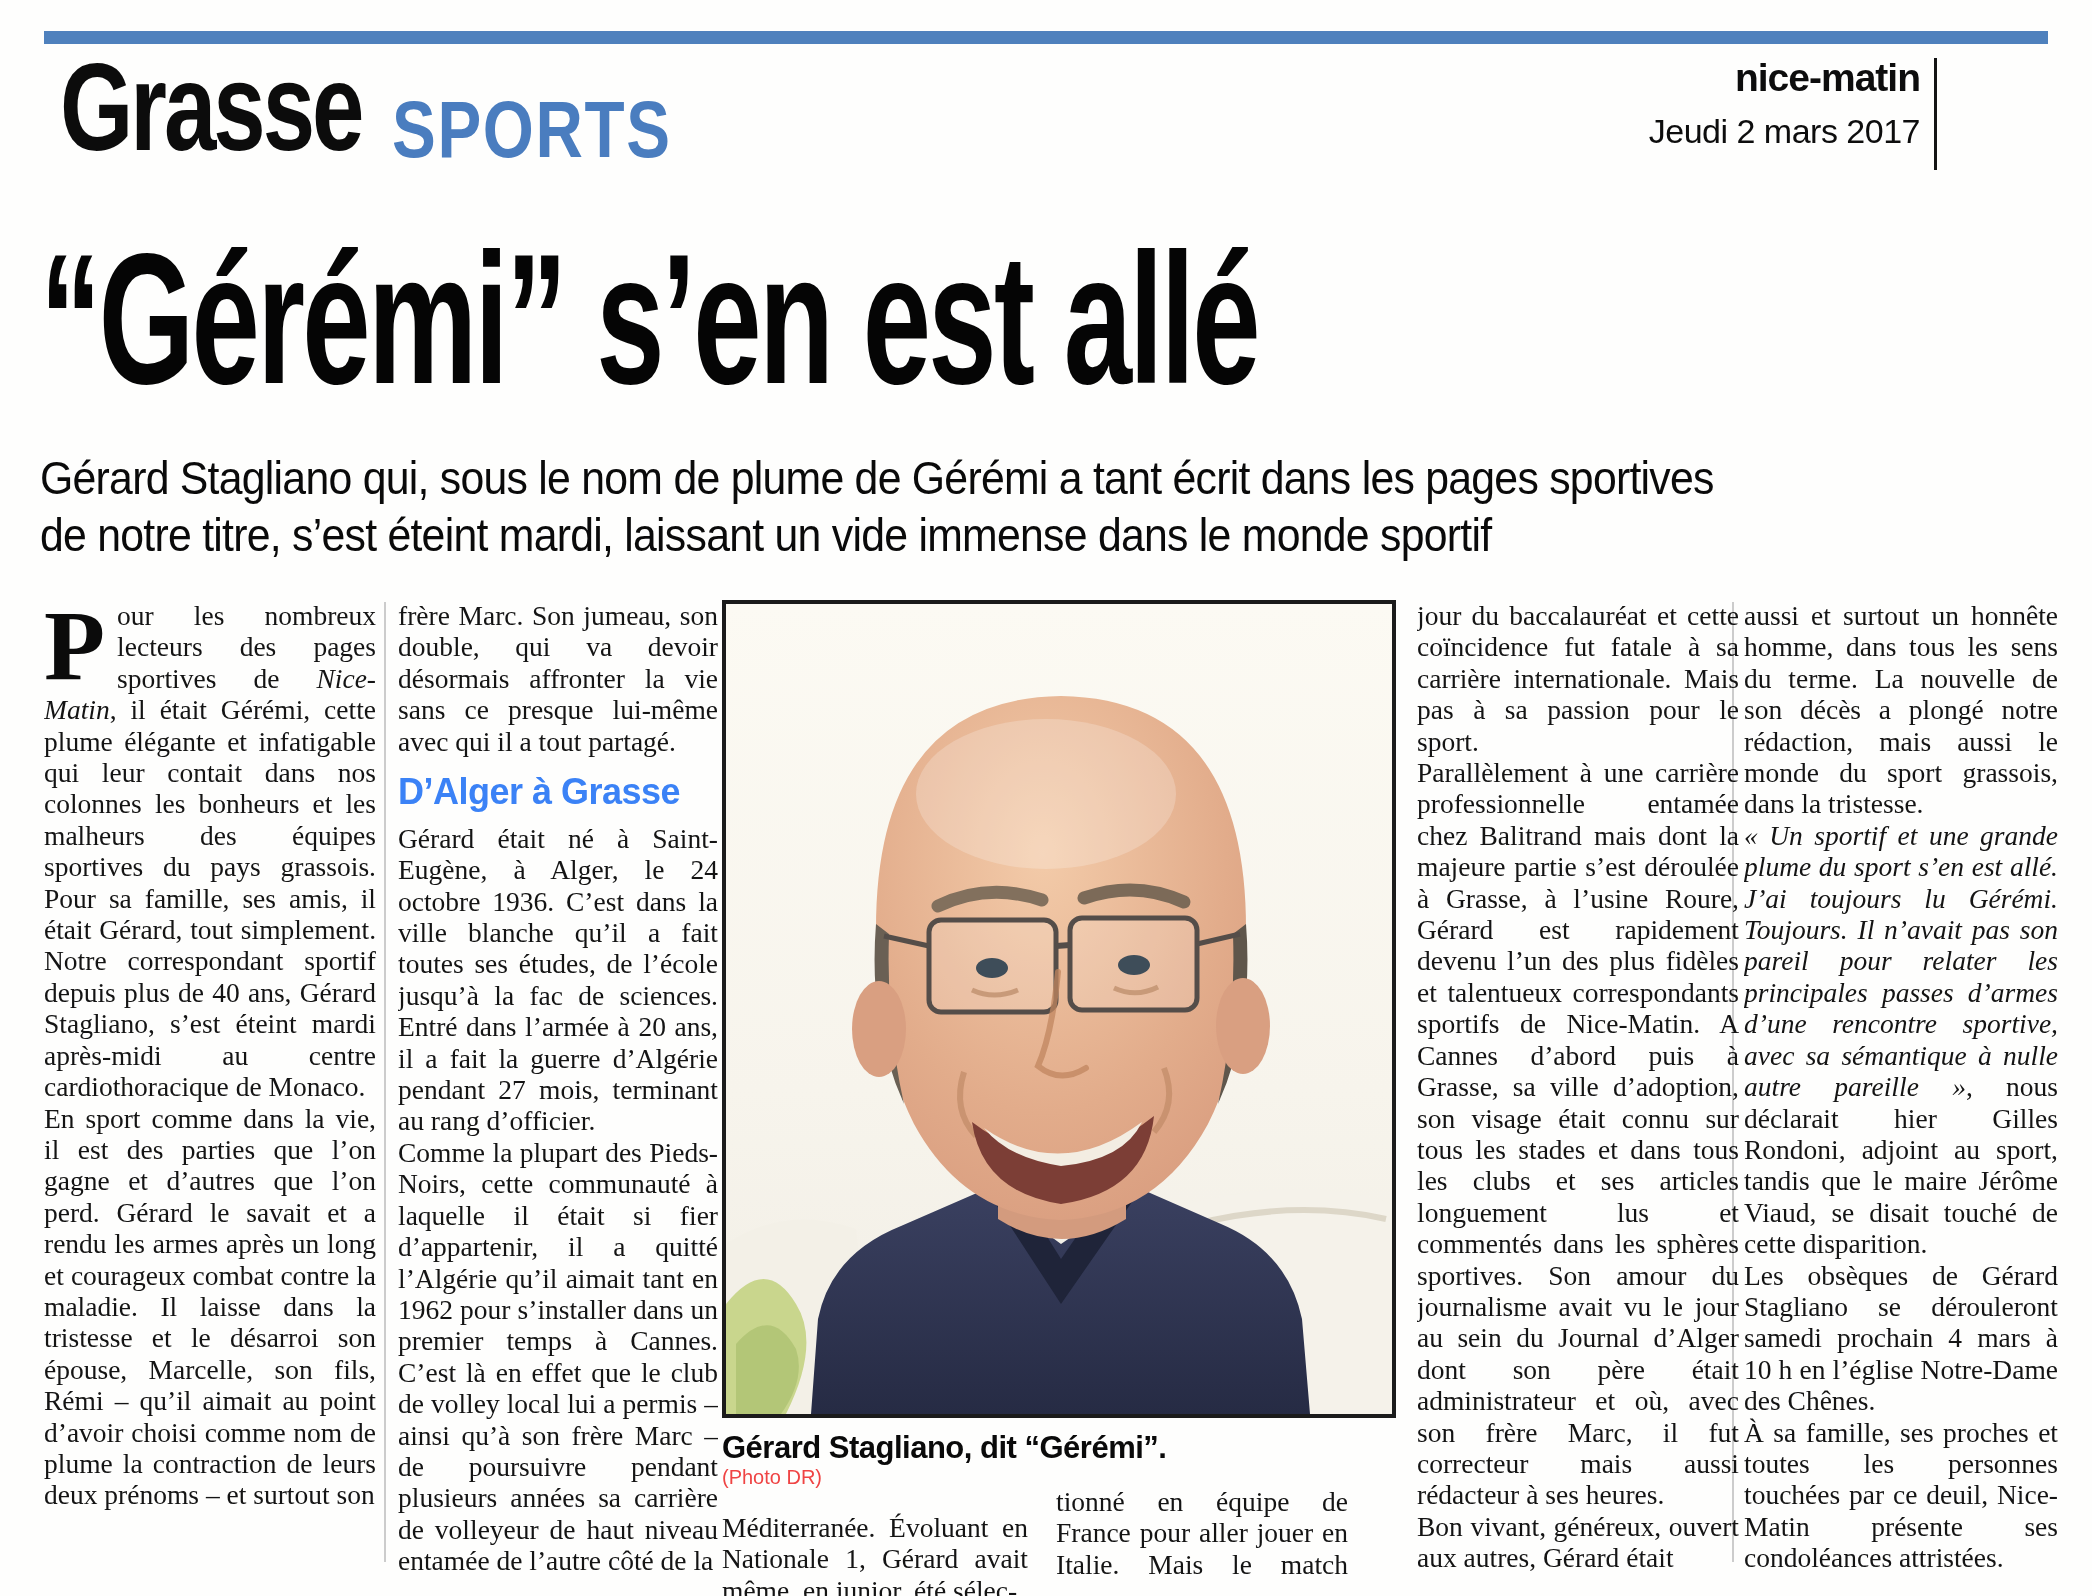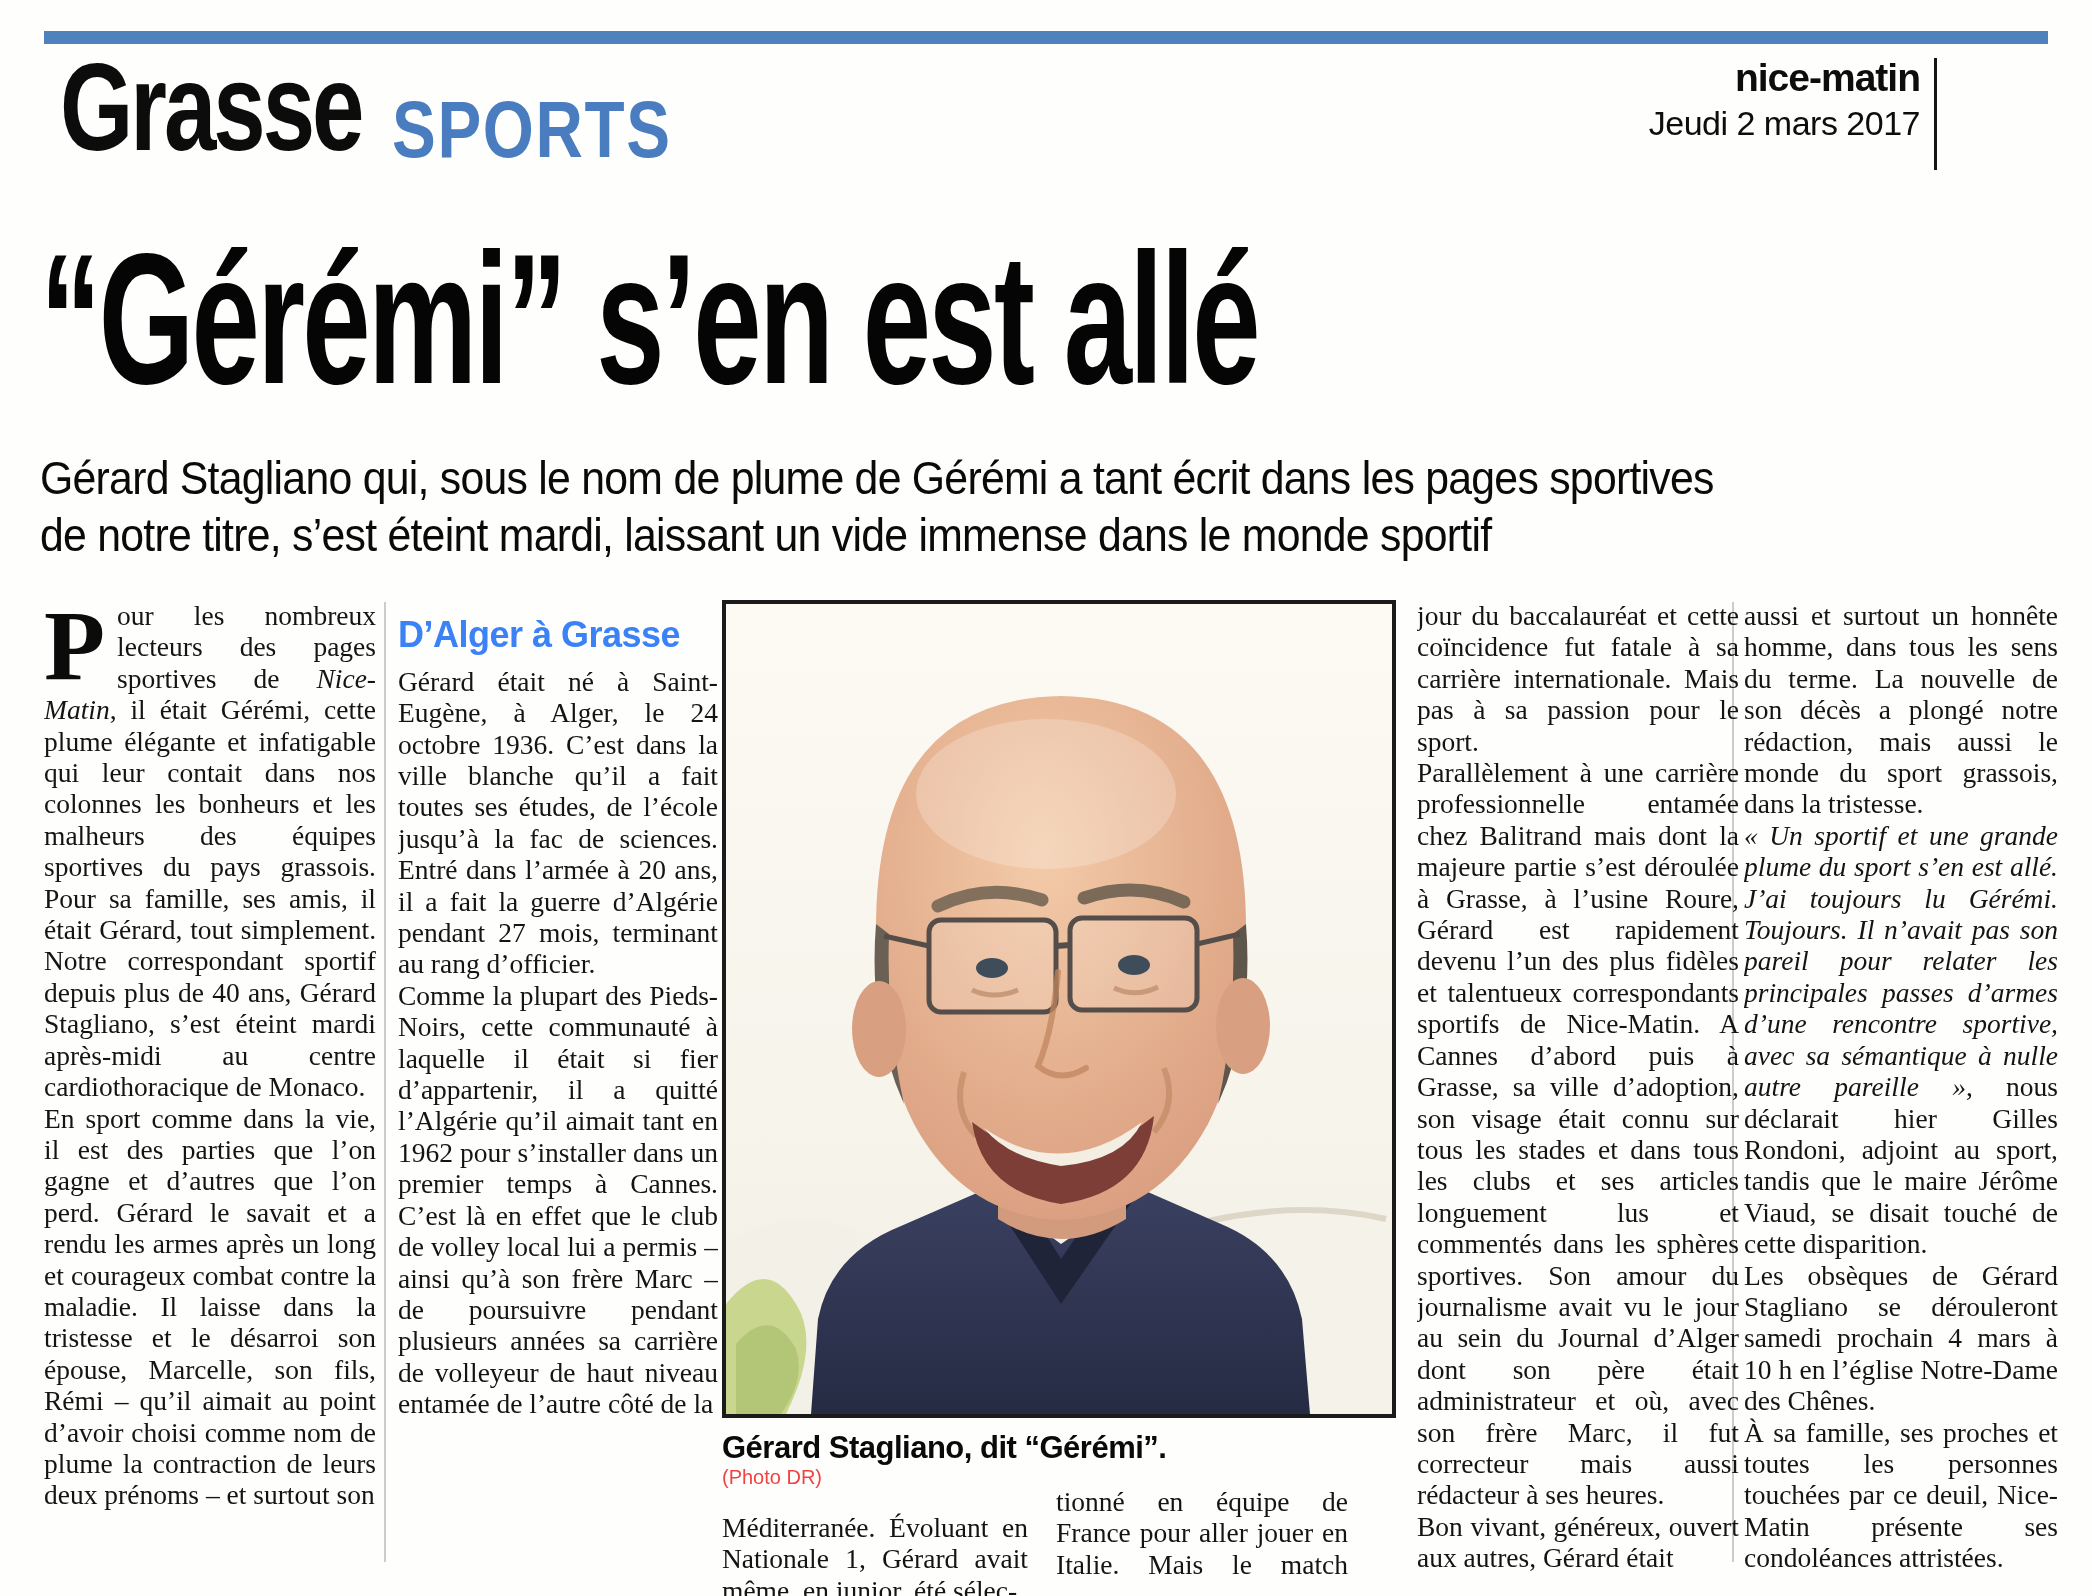--- a/index.html
+++ b/index.html
@@ -12,21 +12,21 @@
   .topbar{position:absolute;left:44px;top:31px;width:2004px;height:13px;background:#4f81bd;}
   .masthead-section{position:absolute;left:60px;top:45px;
       font-family:"Liberation Sans",sans-serif;font-weight:bold;font-size:124px;line-height:1;
       letter-spacing:-4px;color:#0c0c0c;transform:scaleX(.76);transform-origin:left top;white-space:nowrap;}
   .masthead-category{position:absolute;left:392px;top:90px;
       font-family:"Liberation Sans",sans-serif;font-weight:bold;font-size:80px;line-height:1;
       letter-spacing:2px;color:#4a7dbf;transform:scaleX(.82);transform-origin:left top;white-space:nowrap;}
   .brand-block{position:absolute;right:172px;top:58px;text-align:right;
       font-family:"Liberation Sans",sans-serif;color:#0d0d0d;}
   .brand{font-weight:bold;font-size:39px;line-height:1.05;letter-spacing:-1px;}
-  .edition-date{font-size:34px;line-height:1.2;margin-top:4px;letter-spacing:-0.5px;}
+  .edition-date{font-size:34px;line-height:1.2;margin-top:12px;letter-spacing:-0.5px;}
   .brand-rule{position:absolute;left:1934px;top:58px;width:3px;height:112px;background:#141414;}
 
   
   .headline{position:absolute;left:40px;top:226px;
       font-family:"Liberation Sans",sans-serif;font-weight:bold;font-size:186px;line-height:1;
       letter-spacing:-4px;color:#050505;transform:scaleX(.66);transform-origin:left top;white-space:nowrap;}
   .subheadline{position:absolute;left:40px;top:450px;
       font-family:"Liberation Sans",sans-serif;font-size:46px;line-height:57px;
       letter-spacing:-0.8px;color:#0a0a0a;transform:scaleX(.93);transform-origin:left top;white-space:nowrap;}
 
@@ -89,20 +89,21 @@
 
   <div class="vrule vrule-a"></div>
   <div class="vrule vrule-b"></div>
 
   <div class="col col1">
     <p><span class="dropcap">P</span><span>our les nombreux lecteurs des pages sportives de </span><i>Nice-Matin</i><span>, il était Gérémi, cette plume élégante et infatigable qui leur contait dans nos colonnes les bonheurs et les malheurs des équipes sportives du pays grassois. Pour sa famille, ses amis, il était Gérard, tout simplement. Notre correspondant sportif depuis plus de 40 ans, Gérard Stagliano, s’est éteint mardi après-midi au centre cardiothoracique de Monaco.</span></p>
     <p>En sport comme dans la vie, il est des parties que l’on gagne et d’autres que l’on perd. Gérard le savait et a rendu les armes après un long et courageux combat contre la maladie. Il laisse dans la tristesse et le désarroi son épouse, Marcelle, son fils, Rémi – qu’il aimait au point d’avoir choisi comme nom de plume la contraction de leurs deux prénoms – et surtout son</p>
   </div>
 
   <div class="col col2">
+    <p>frère Marc. Son jumeau, son double, qui va devoir désormais affronter la vie sans ce presque lui-même avec qui il a tout partagé.</p>
     <p class="subhead">D’Alger à Grasse</p>
     <p>Gérard était né à Saint-Eugène, à Alger, le 24 octobre 1936. C’est dans la ville blanche qu’il a fait toutes ses études, de l’école jusqu’à la fac de sciences. Entré dans l’armée à 20 ans, il a fait la guerre d’Algérie pendant 27 mois, terminant au rang d’officier.</p>
     <p>Comme la plupart des Pieds-Noirs, cette communauté à laquelle il était si fier d’appartenir, il a quitté l’Algérie qu’il aimait tant en 1962 pour s’installer dans un premier temps à Cannes. C’est là en effet que le club de volley local lui a permis – ainsi qu’à son frère Marc – de poursuivre pendant plusieurs années sa carrière de volleyeur de haut niveau entamée de l’autre côté de la</p>
   </div>
 
   <div class="photo-frame">
     <svg viewBox="0 0 666 810" preserveAspectRatio="none">
       <defs>
         <linearGradient id="bg" x1="0" y1="0" x2="0" y2="1">
           <stop offset="0" stop-color="#fcfaf3"></stop>

